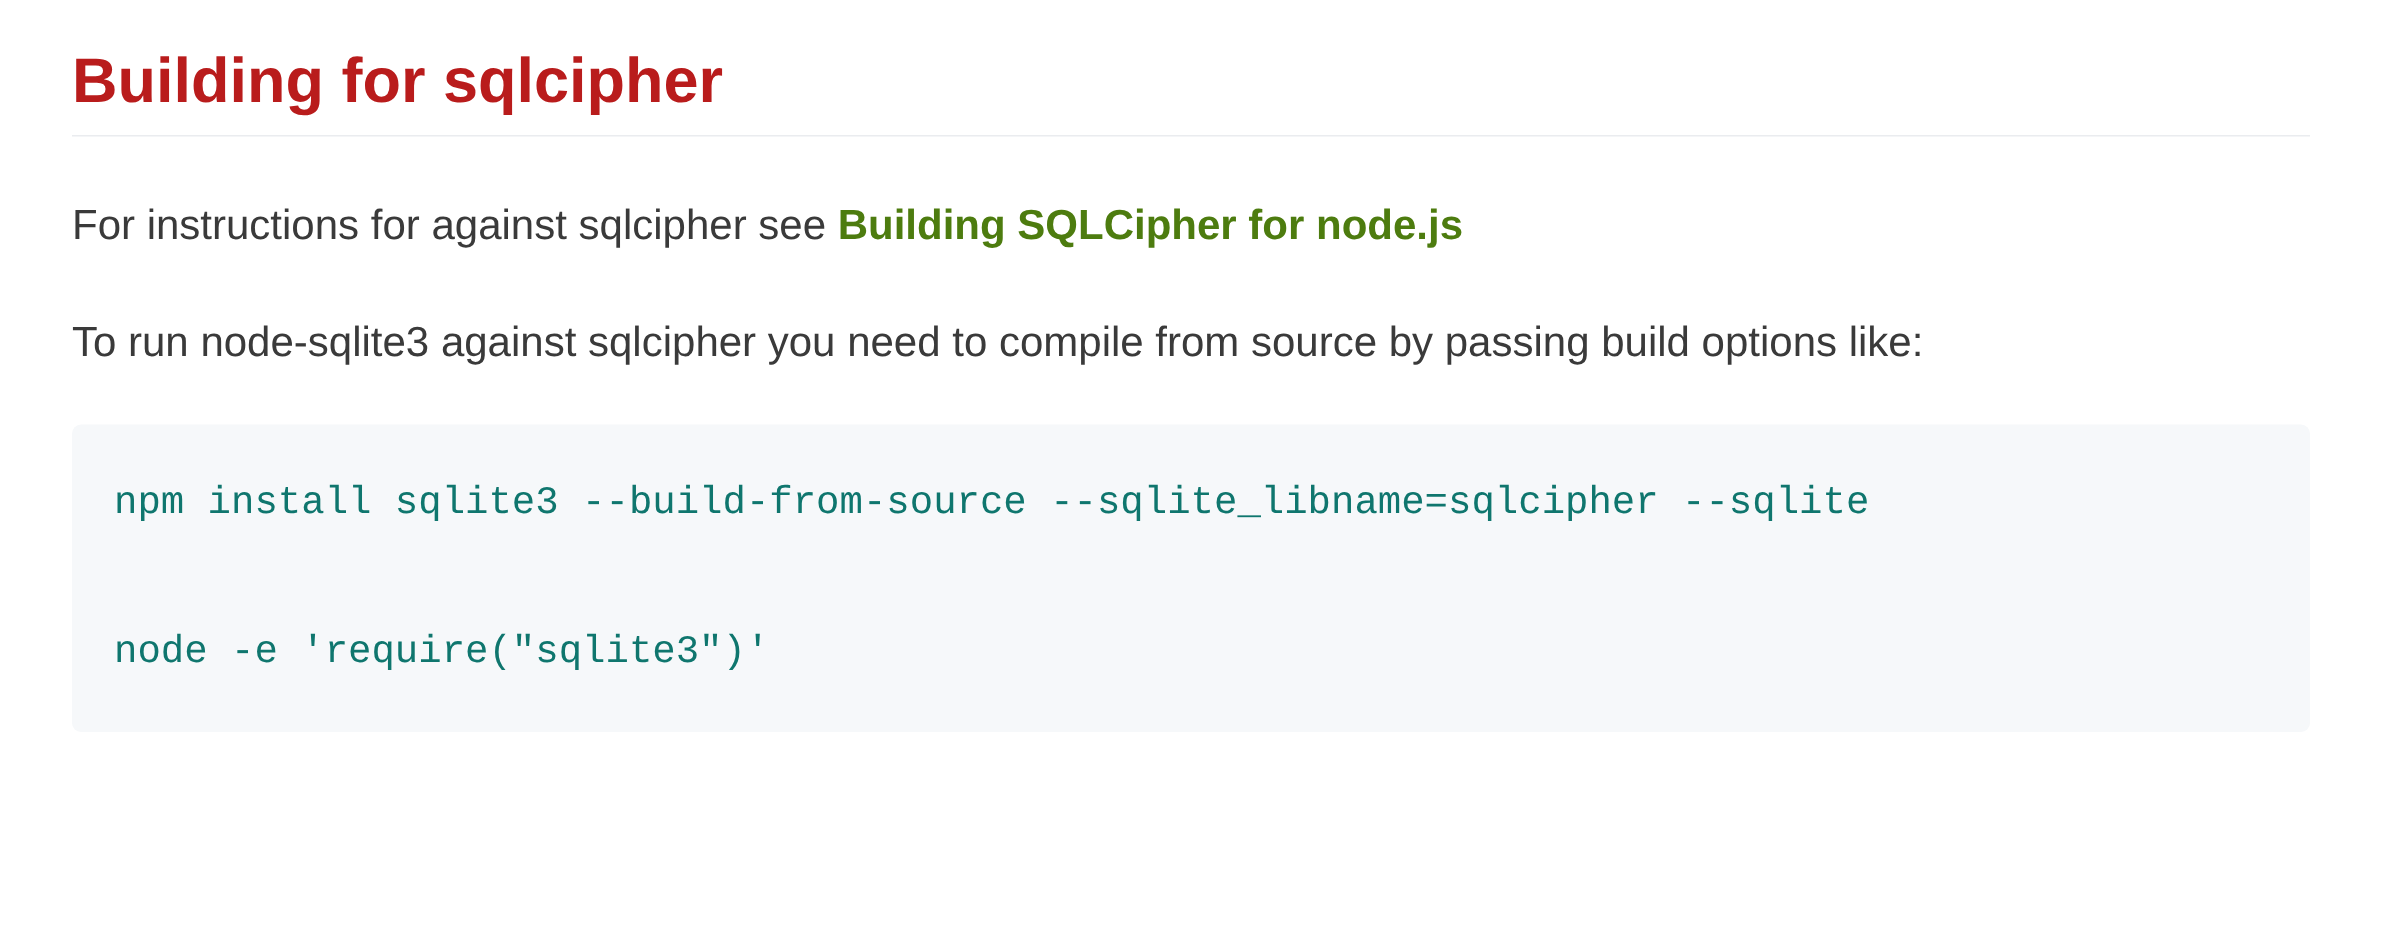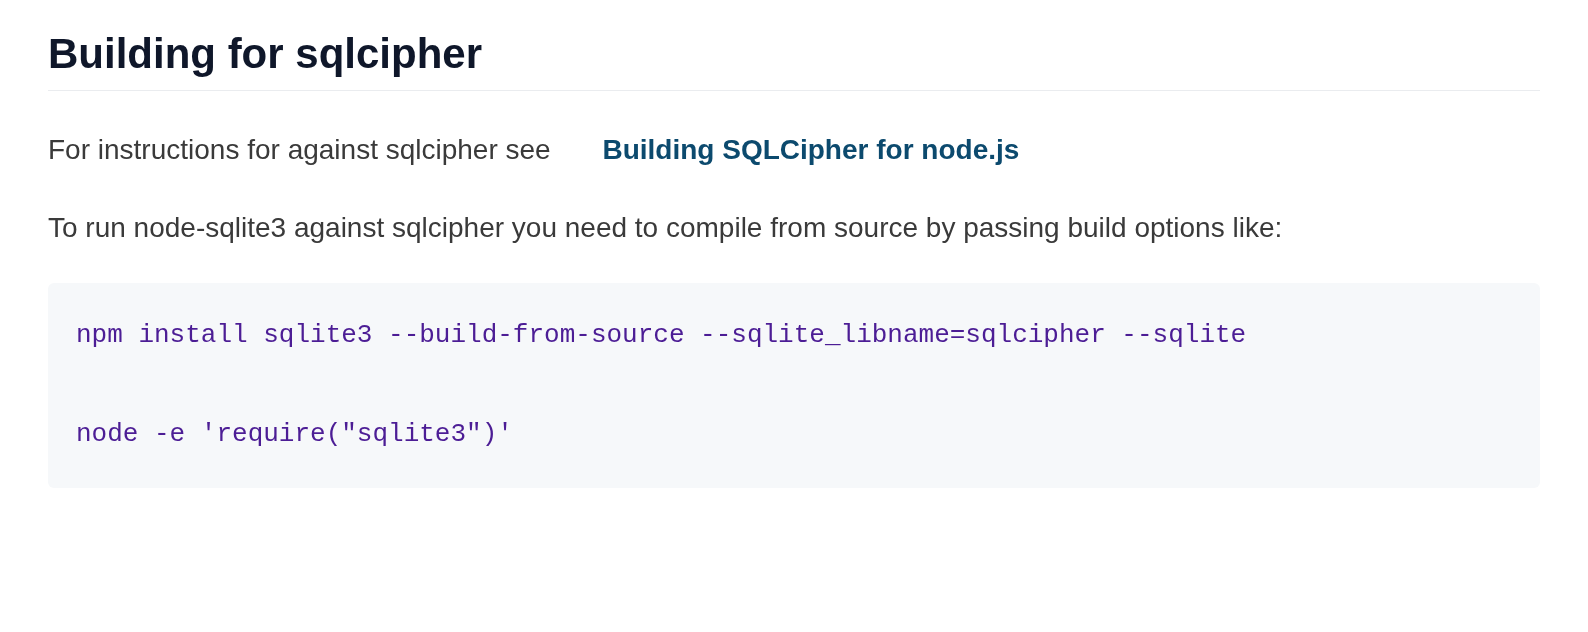--- a/index.html
+++ b/index.html
@@ -10,45 +10,44 @@
     body {
       font-family: -apple-system, BlinkMacSystemFont, "Segoe UI", Helvetica, Arial, sans-serif;
       background: #ffffff;
       color: #24292e;
       padding: 30px 48px;
       width: 1588px;
     }
     h2 {
       font-size: 42px;
       font-weight: 600;
-      color: #0f172a;
+      color: #b91c1c;
       padding-bottom: 12px;
       border-bottom: 1px solid #eaecef;
       margin-bottom: 36px;
     }
     p {
       font-size: 28px;
       line-height: 1.65;
       color: #3a3a3a;
       margin-bottom: 32px;
     }
     a {
-      color: #0c4a6e;
+      color: #4d7c0f;
       text-decoration: none;
       font-weight: 600;
-      margin-left: 44px;
     }
     pre {
       background: #f6f8fa;
       padding: 28px;
       border-radius: 6px;
       font-family: SFMono-Regular, Consolas, "Liberation Mono", Menlo, monospace;
       font-size: 26px;
       line-height: 1.9;
-      color: #4c1d95;
+      color: #0f766e;
       overflow-x: hidden;
       white-space: pre;
     }
   </style>
 </head>
 <body>
 
 <h2>Building for sqlcipher</h2>
 
 <p>

